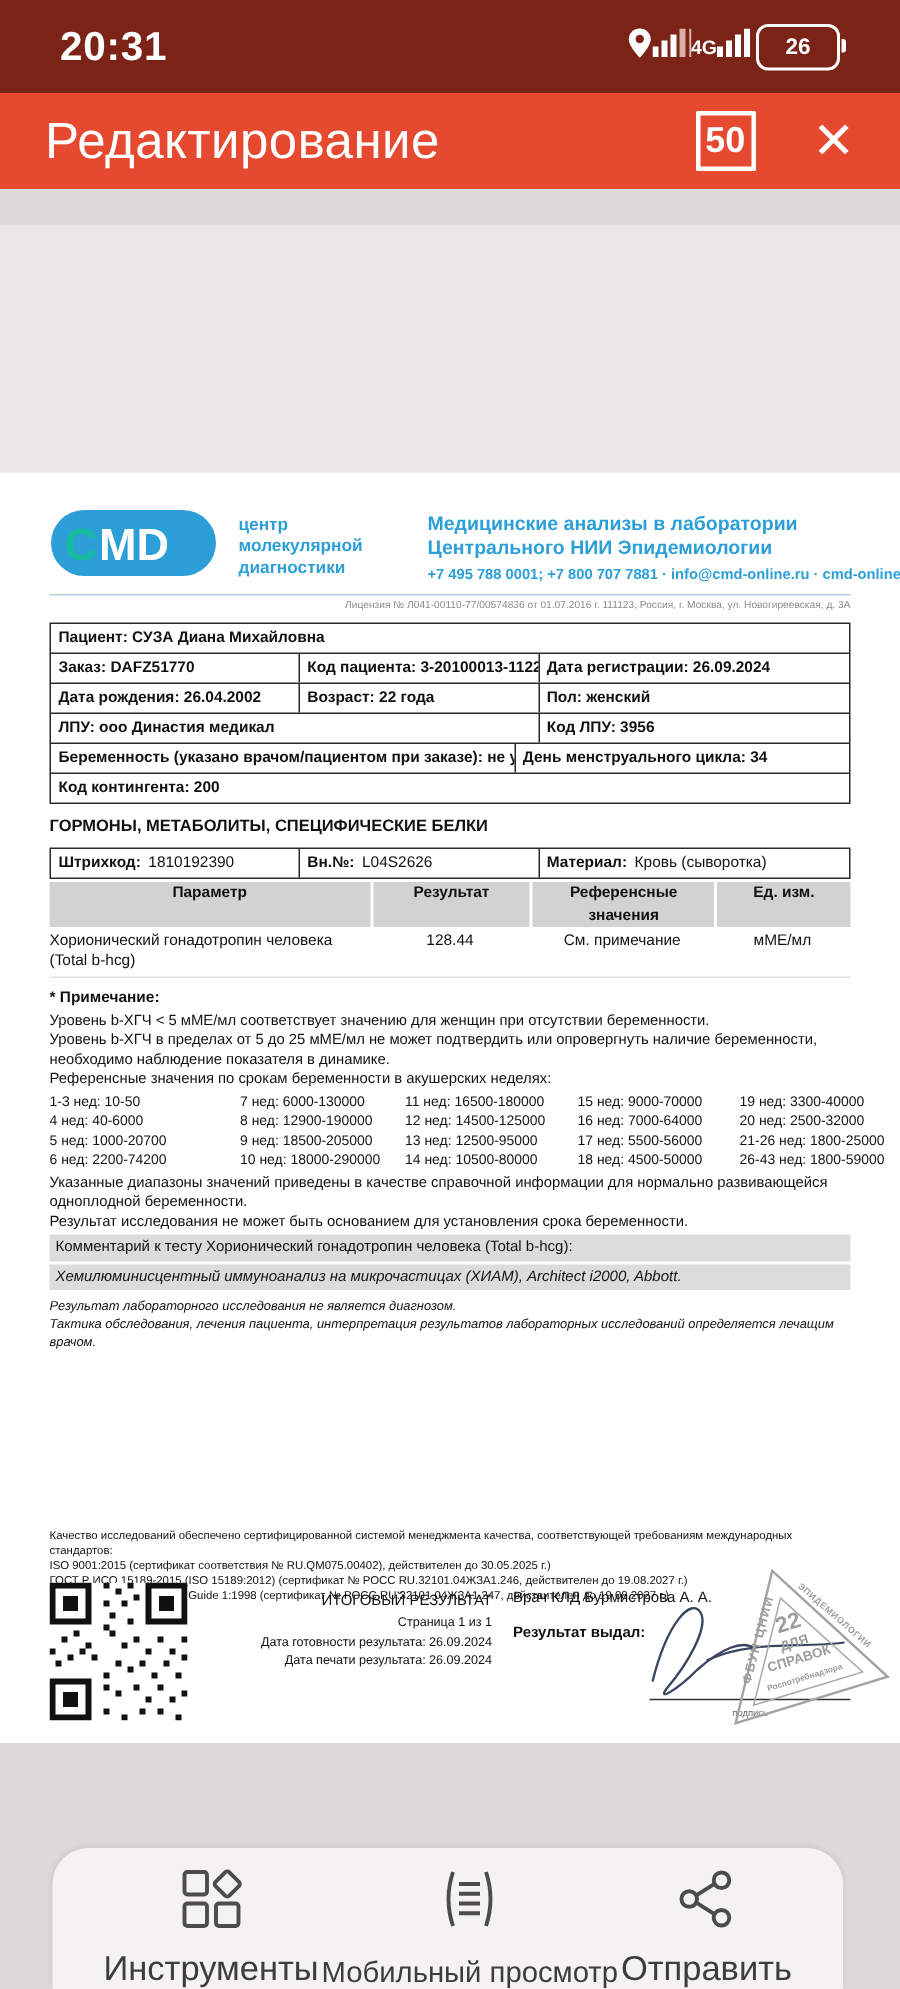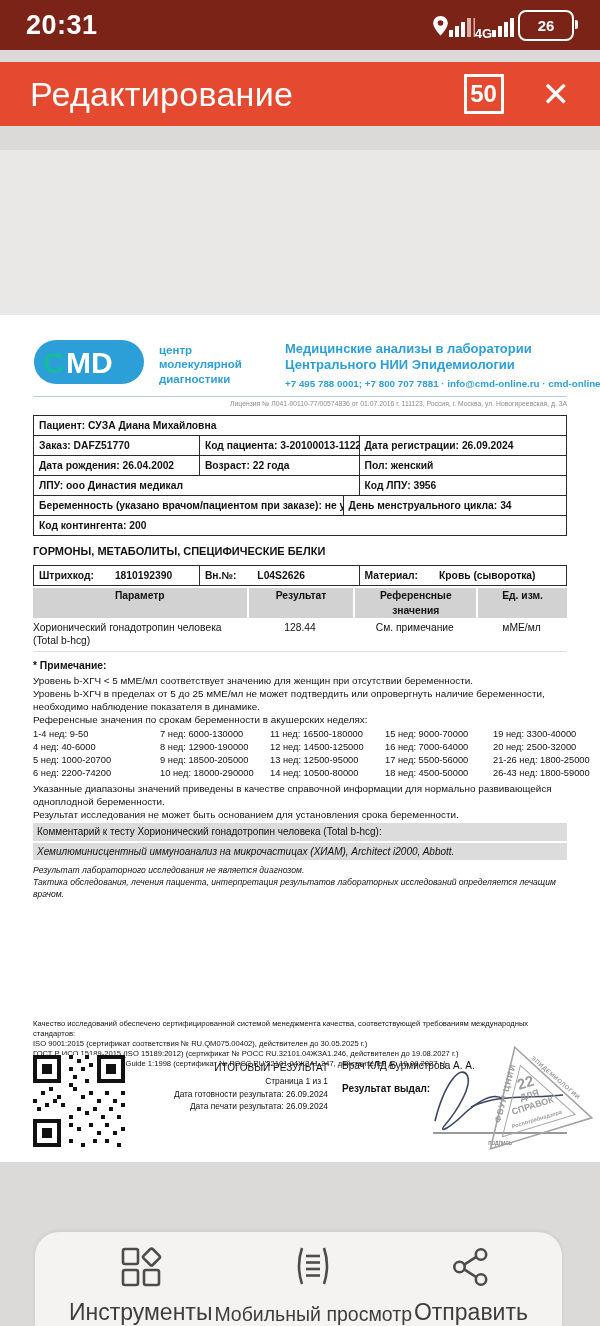--- a/index.html
+++ b/index.html
@@ -1,24 +1,24 @@
 <!DOCTYPE html>
 <html><head>
 <meta charset="utf-8">
 <style>
   html,body{margin:0;padding:0}
   body{width:600px;height:1326px;position:relative;overflow:hidden;
        font-family:"Liberation Sans",sans-serif;background:#dcdad8;color:#111}
 
   
-  .statusbar{position:absolute;top:0;left:0;right:0;height:50px;background:#7C2318;
+  .statusbar{position:absolute;top:0;left:0;right:0;height:62px;background:#7C2318;
              display:flex;align-items:center;justify-content:space-between;
-             padding:0 26px;box-sizing:border-box;color:#fff}
+             padding:0 40px;box-sizing:border-box;color:#fff}
   .time{font-size:27px;font-weight:bold;letter-spacing:.5px}
-  .sics{display:flex;align-items:flex-end;}
+  .sics{display:flex;align-items:center;}
   .netlabel{font-size:13px;font-weight:bold}
   .battery{min-width:44px;height:27px;border:2.5px solid #fff;border-radius:8px;
            display:flex;align-items:center;justify-content:center;
            font-size:15px;font-weight:bold;padding:0 4px;position:relative}
   .battery::after{content:"";position:absolute;right:-6px;top:8px;width:3px;height:9px;
                   background:#fff;border-radius:0 2px 2px 0}
 
   
   .appbar{position:absolute;top:62px;left:0;right:0;height:64px;background:#E5492F;
           display:flex;align-items:center;padding:0 30px;box-sizing:border-box;color:#fff}
@@ -43,21 +43,21 @@
   .divider{border-top:1px solid #b8cddc;margin-top:7px}
   .license{text-align:right;font-size:6.8px;color:#8b8b8b;margin-top:3px}
 
   .ptable{border:1.2px solid #2a2a2a;margin-top:8px}
   .prow{display:flex;border-top:1.2px solid #2a2a2a}
   .prow:first-child{border-top:none}
   .pcell{padding:3px 5px;border-left:1.2px solid #2a2a2a;font-weight:bold;
          white-space:nowrap;overflow:hidden;box-sizing:border-box;line-height:13px}
   .pcell:first-child{border-left:none}
   .w31{width:31%}.w30{width:30%}.w39{width:39%}.w61{width:61%}.w58{width:58%}.w42{width:42%}.w100{width:100%}
-  .lbl{font-weight:bold}.val{font-weight:bold;margin-left:21px}
+  .lbl{font-weight:bold}.val{font-weight:normal;margin-left:5px}
 
   .section{font-weight:bold;font-size:11px;margin:9px 0 4px}
 
   .rhead{display:flex;background:#D2D2D2;font-weight:bold;margin-top:2px;line-height:15px}
   .rhead>div{text-align:center;border-left:2px solid #fff;box-sizing:border-box}
   .rhead>div:first-child{border-left:none}
   .rc1{width:40%}.rc2{width:20%}.rc3{width:23%}.rc4{width:17%}
   .rrow{display:flex;padding:3px 0 4px;border-bottom:1px solid #ddd;line-height:13px}
   .rrow .rc2,.rrow .rc3,.rrow .rc4{text-align:center}
 
@@ -229,21 +229,21 @@
     <div class="rc3">См. примечание</div>
     <div class="rc4">мМЕ/мл</div>
   </div>
 
   <div class="notes">
     <div class="notes-title">* Примечание:</div>
     <div>Уровень b-ХГЧ &lt; 5 мМЕ/мл соответствует значению для женщин при отсутствии беременности.</div>
     <div>Уровень b-ХГЧ в пределах от 5 до 25 мМЕ/мл не может подтвердить или опровергнуть наличие беременности, необходимо наблюдение показателя в динамике.</div>
     <div>Референсные значения по срокам беременности в акушерских неделях:</div>
     <div class="weeks">
-      <span>1-4 нед: 9-50</span>
+      <span>1-3 нед: 10-50</span>
         <span>4 нед: 40-6000</span>
       <span>5 нед: 1000-20700</span>
         <span>6 нед: 2200-74200</span>
       <span>7 нед: 6000-130000</span>
         <span>8 нед: 12900-190000</span>
       <span>9 нед: 18500-205000</span>
         <span>10 нед: 18000-290000</span>
       <span>11 нед: 16500-180000</span>
         <span>12 нед: 14500-125000</span>
       <span>13 нед: 12500-95000</span>

